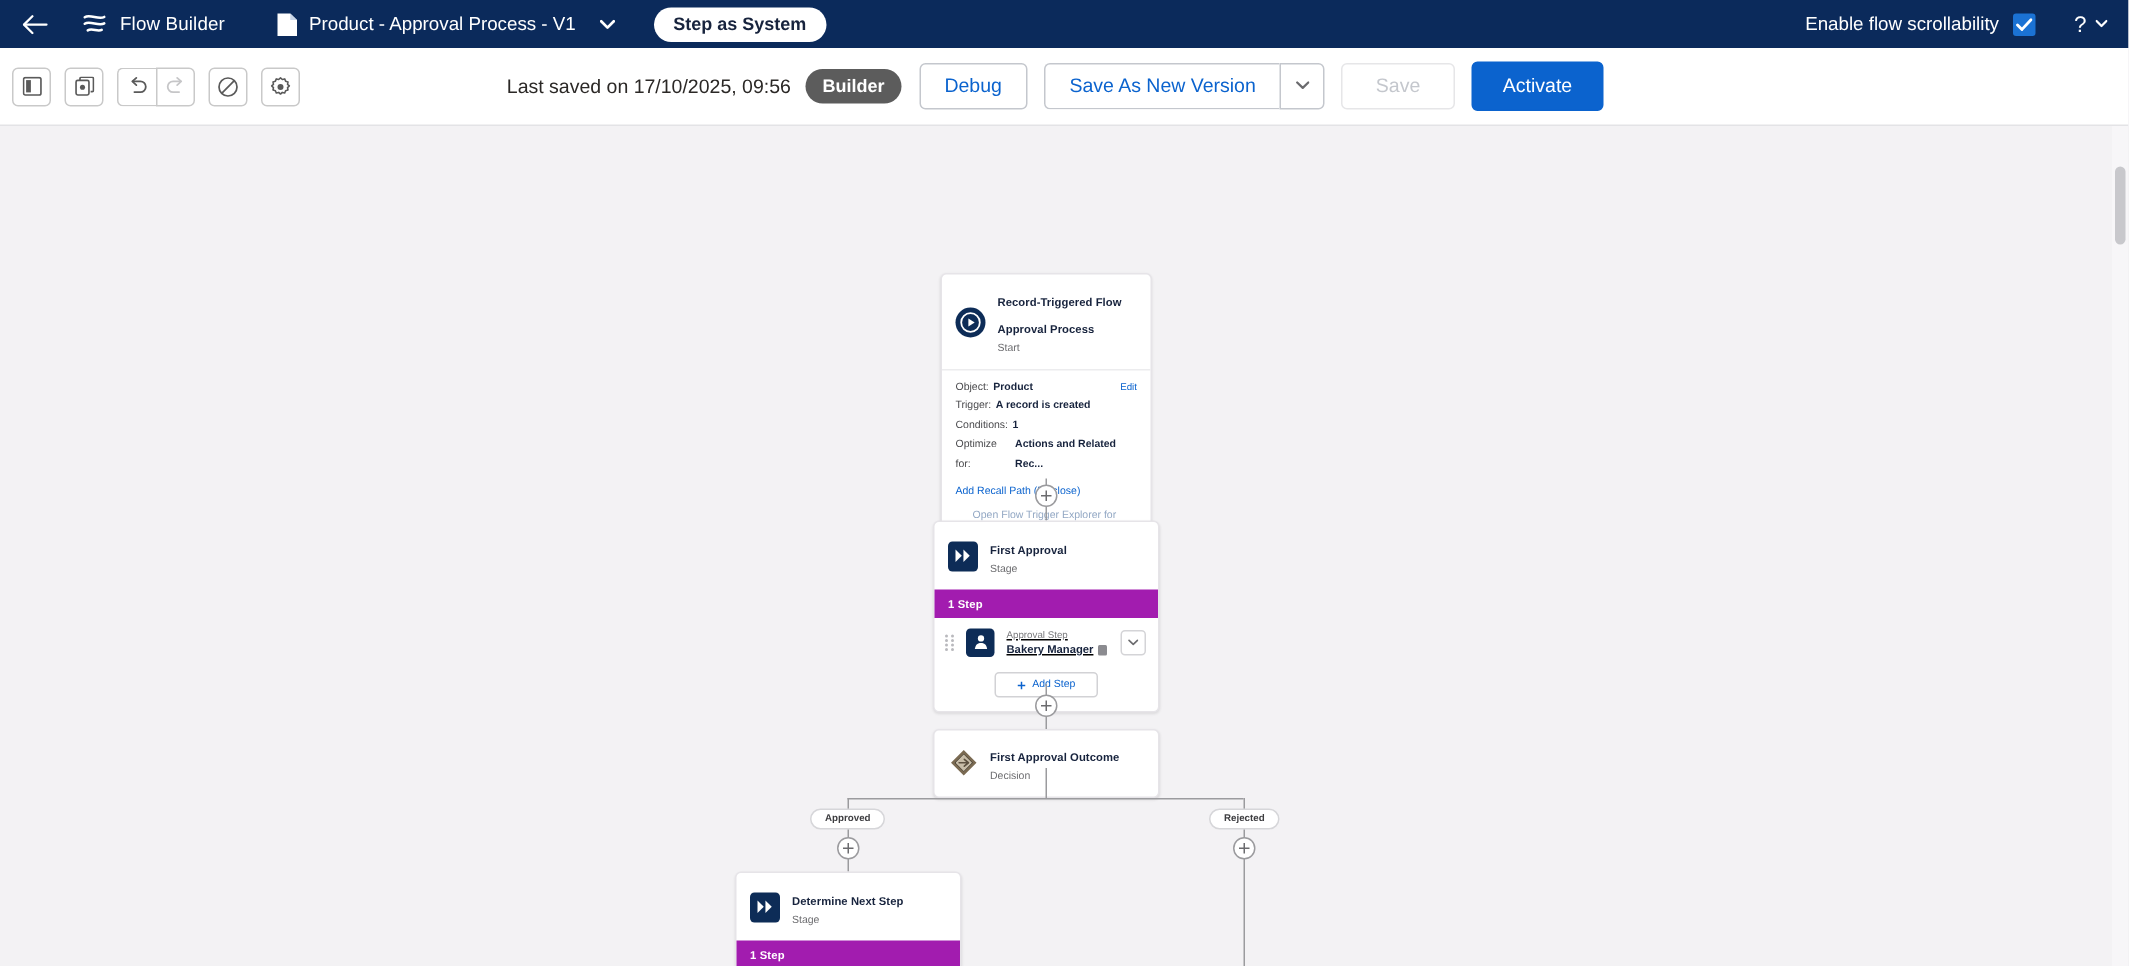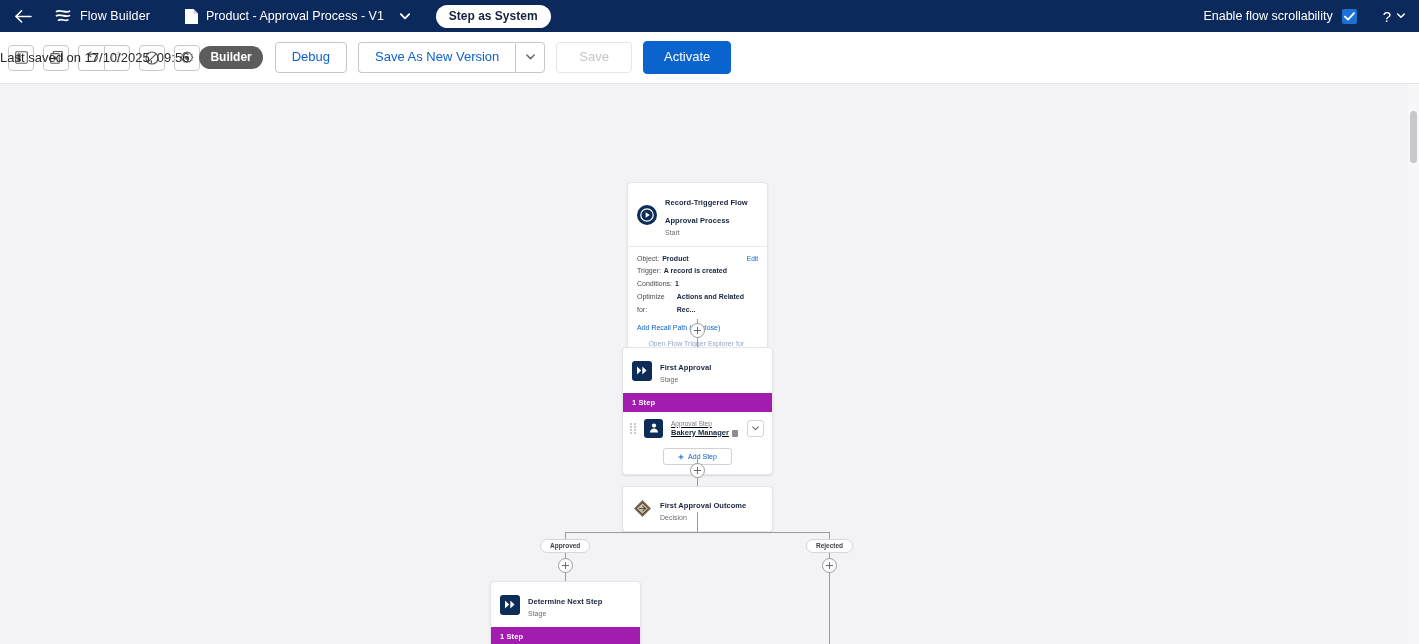--- a/index.html
+++ b/index.html
@@ -93,21 +93,21 @@
     cursor: pointer; margin-right: 9px;
     color: #5a5a5a;
   }
   .tb-btn.pair-l { border-radius: 4px 0 0 4px; margin-right: 0; border-right: none; }
   .tb-btn.pair-r { border-radius: 0 4px 4px 0; margin-right: 9px; }
   .tb-btn.disabled { color: #c6c6c8; cursor: default; }
   .tb-btn svg { display: block; }
 
   .tb-center {
     position: absolute; left: 0; right: 0;
-    display: flex; align-items: center; justify-content: flex-start;
+    display: flex; align-items: center; justify-content: center;
     padding-right: 12px;
     pointer-events: none;
   }
   .tb-center > * { pointer-events: auto; }
   .tb-saved {
     font-size: 13px; color: #2b2826; margin-right: 10px;
   }
   .badge-inactive {
     background: #5c5c5c; color: #ffffff;
     font-size: 12px; font-weight: bold;

